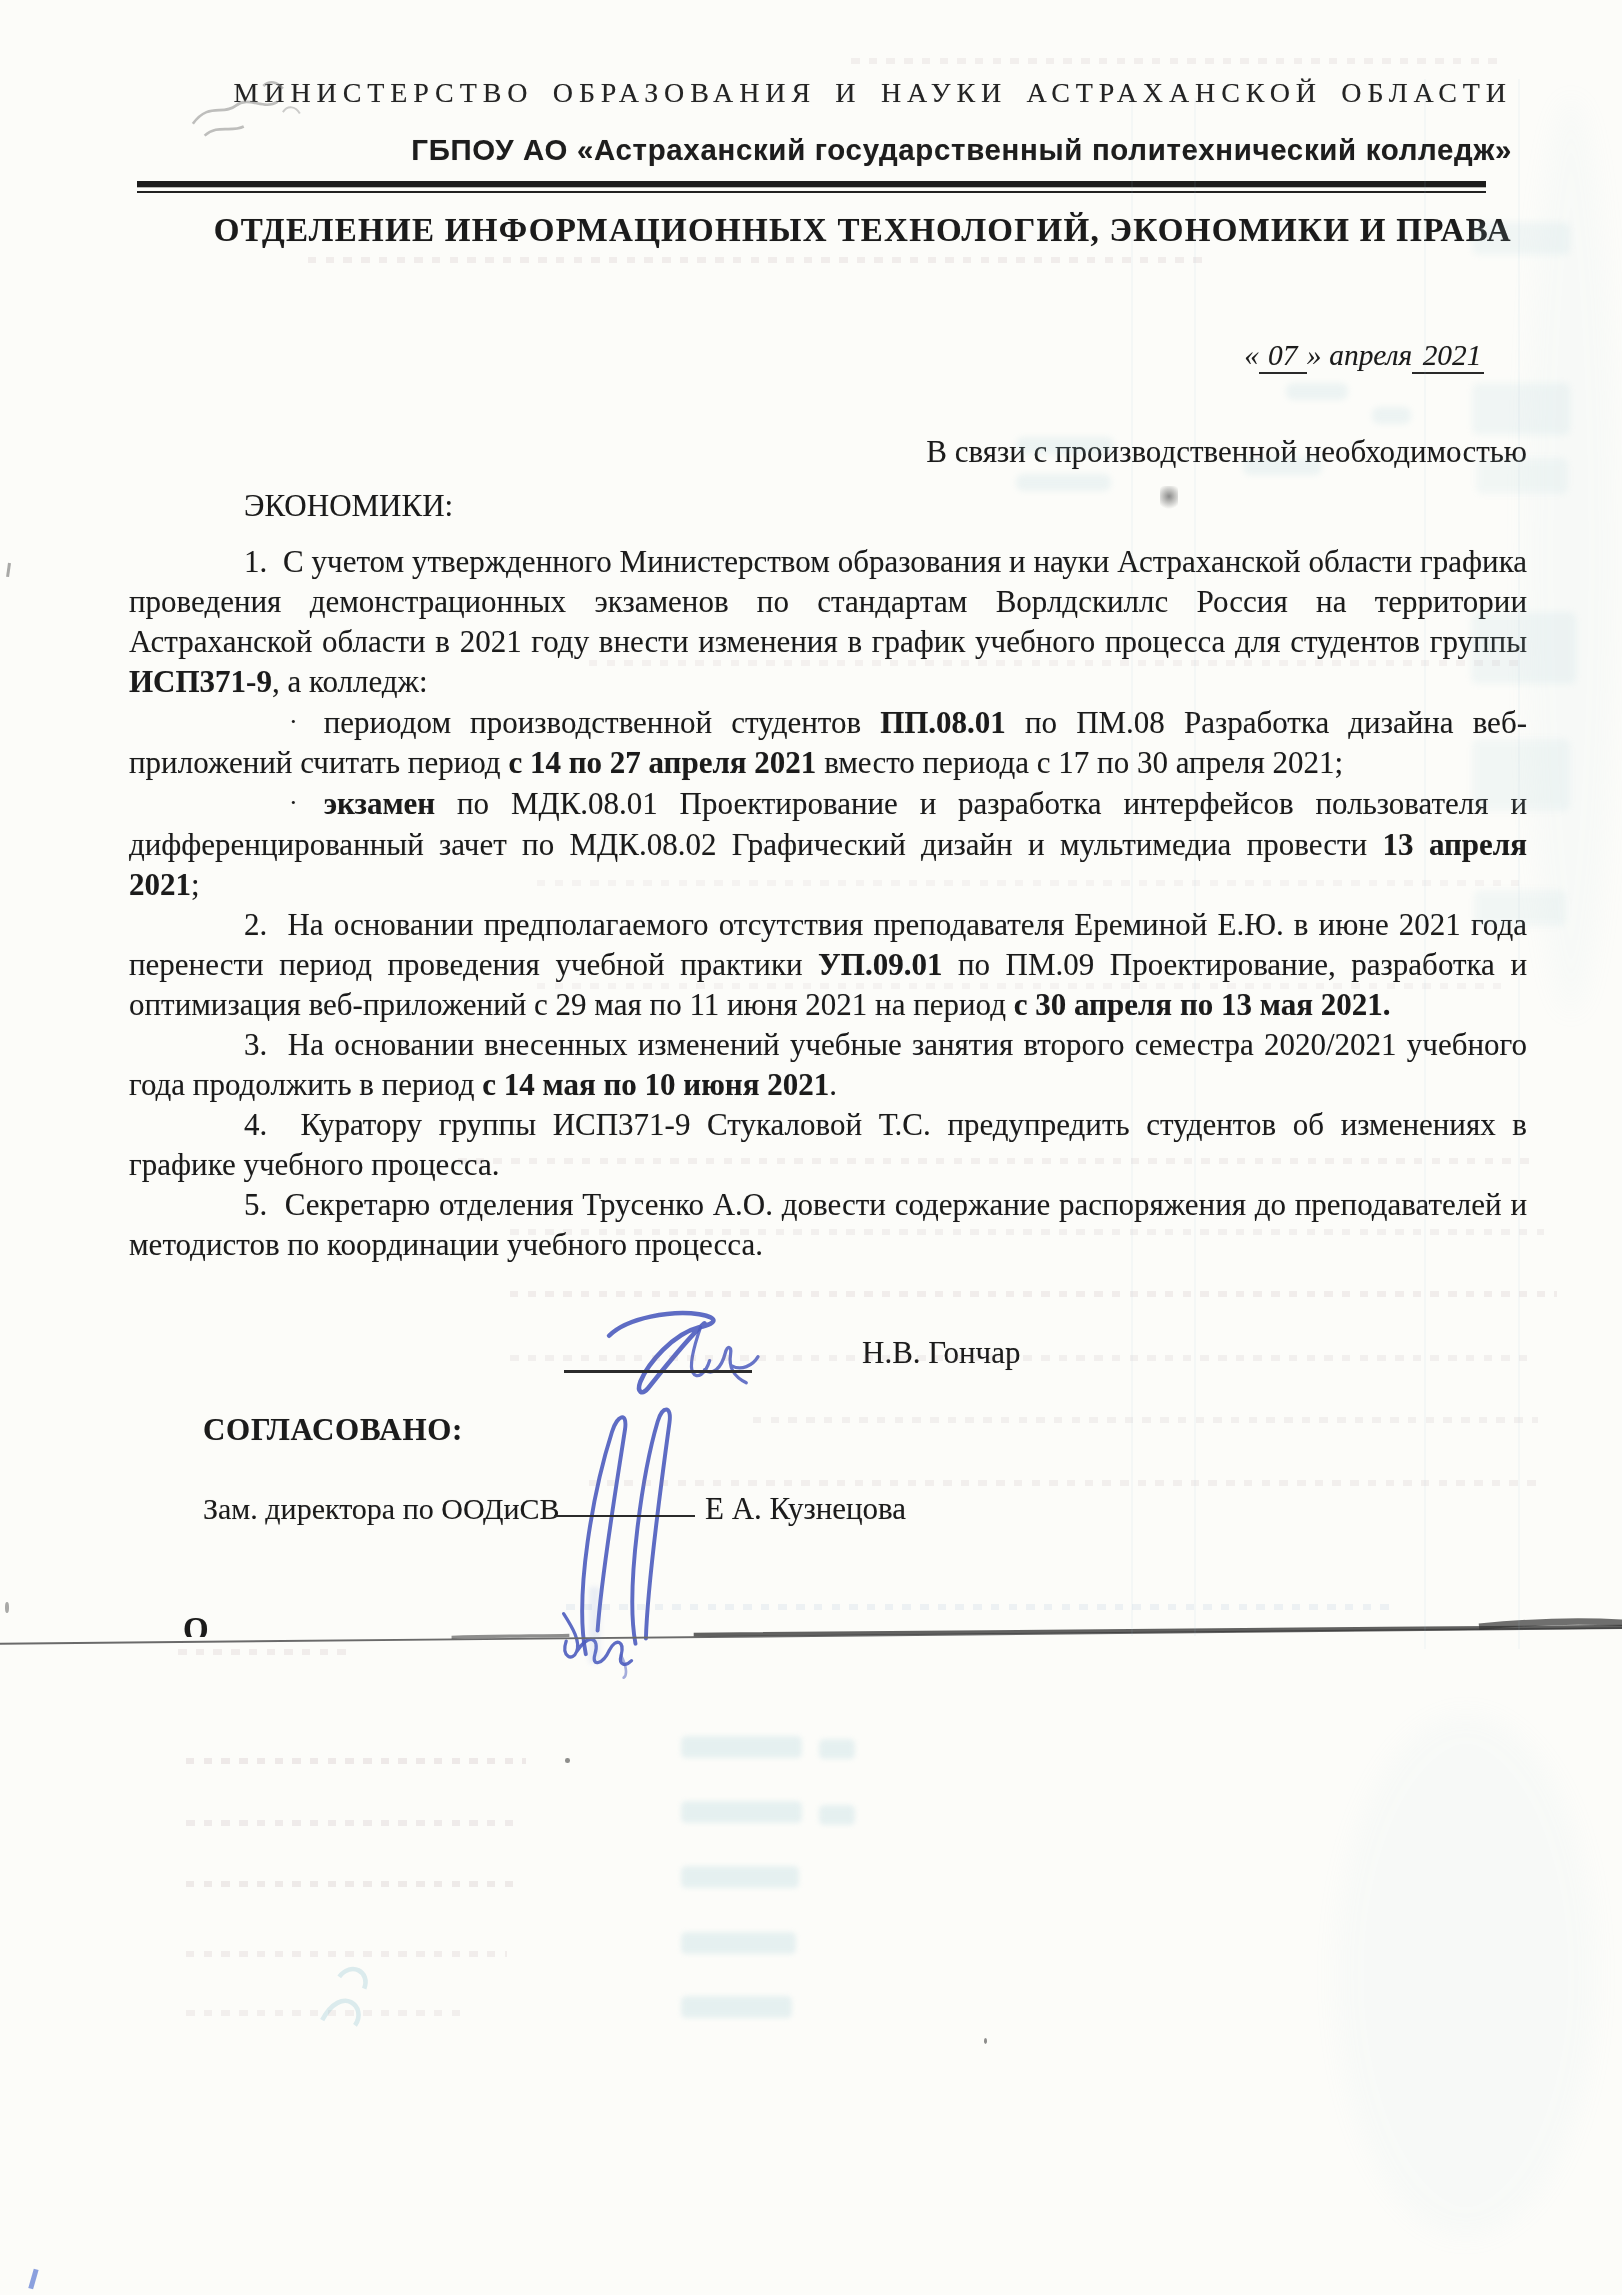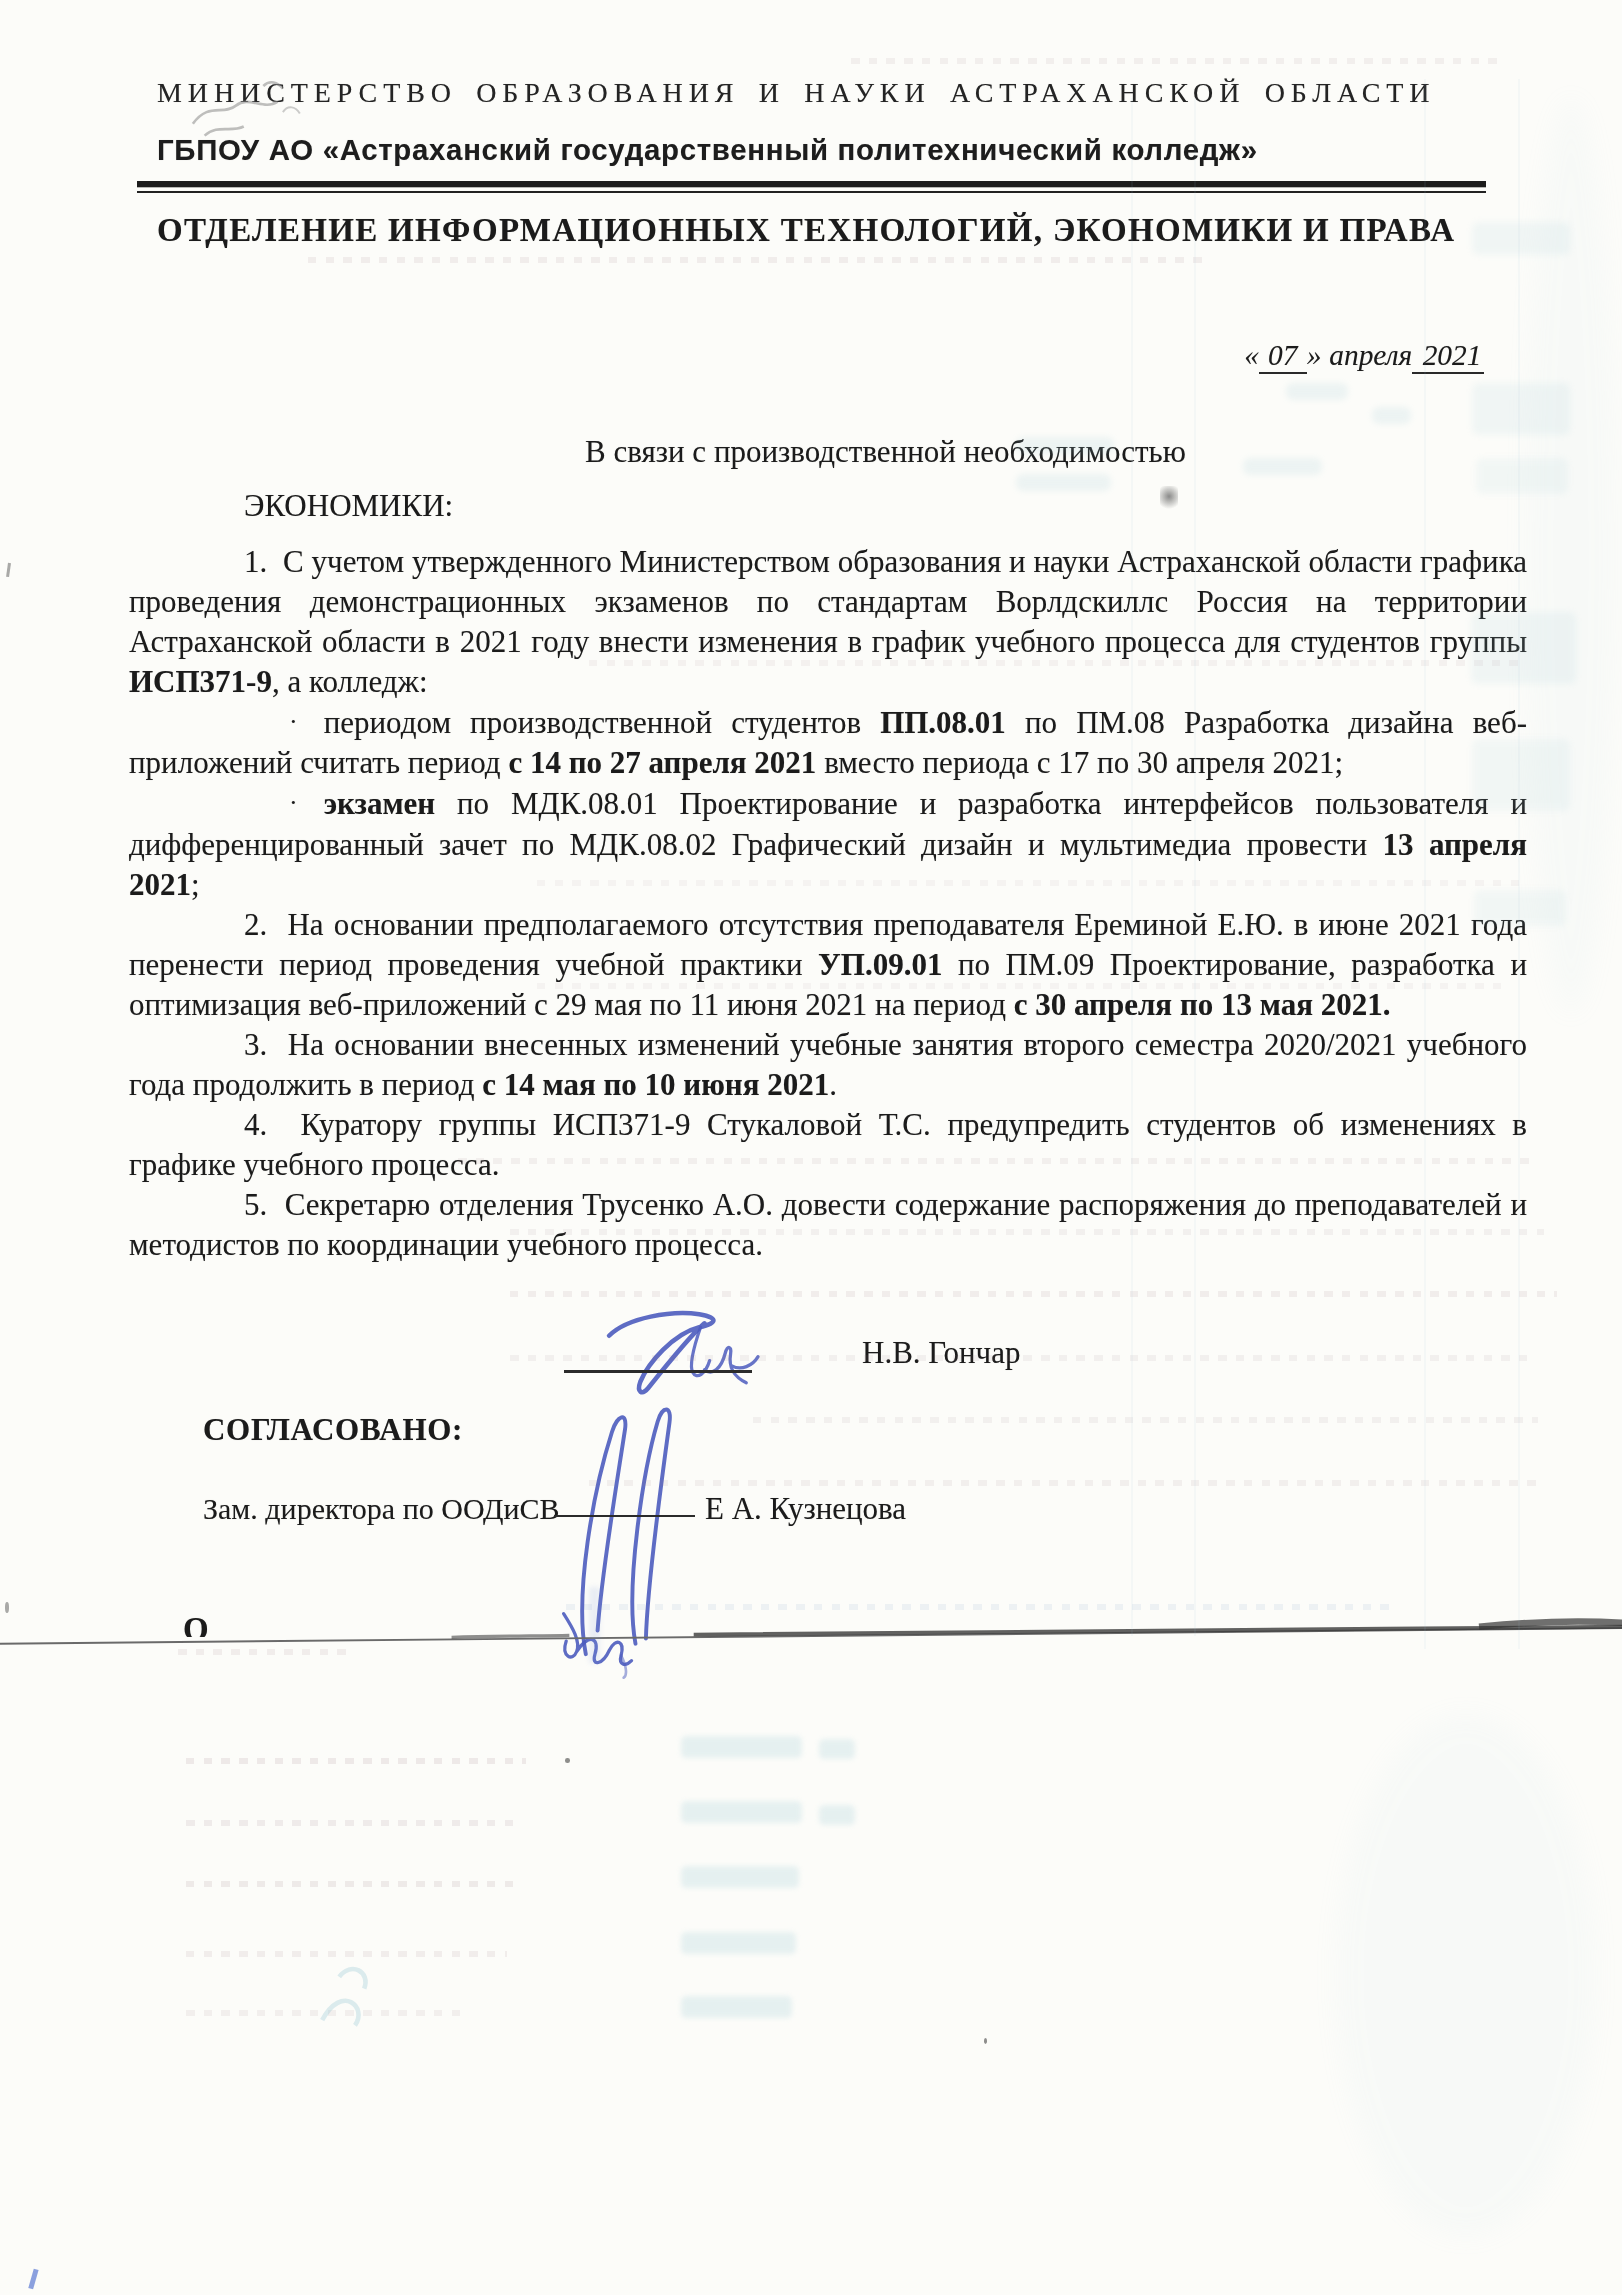--- a/index.html
+++ b/index.html
@@ -7,42 +7,42 @@
     position:relative; width:1623px; height:2295px;
     background:var(--paper,#fcfcf9);
     font-family:"Liberation Serif", serif;
     color:var(--text,#1b1b1b);
     overflow:hidden;
   }
   .page *{box-sizing:border-box;}
   .txt{ text-shadow:0 0 0.7px rgba(40,40,40,.35); }
 
   
-  .hdr-zone{ position:absolute; left:157px; width:1355px; text-align:left; }
+  .hdr-zone{ position:absolute; left:157px; width:1355px; text-align:right; }
   .ministry{ top:77px; font-size:28px; letter-spacing:5.9px; word-spacing:6.5px; color:#242424; }
   .college{ top:133px; font-family:"Liberation Sans", sans-serif; font-weight:bold;
             font-size:29.4px; letter-spacing:0.7px; color:#1d1d1d; }
   .rule{ position:absolute; left:137px; width:1349px; top:181px; }
   .rule .r1{ height:5.9px; background:#1c1c1c; box-shadow:0 0.7px 0 rgba(0,0,0,.4); }
   .rule .r2{ height:2.6px; background:#222; margin-top:3.9px; }
   .department{ top:212px; font-weight:bold; font-size:33px; letter-spacing:1.3px; }
 
   
   .title{ position:absolute; left:157px; width:1355px; top:275px; text-align:center;
           font-weight:bold; font-size:31px; letter-spacing:2px; }
   .dateline{ position:absolute; top:339px; right:139px; font-style:italic; font-size:29.4px; white-space:nowrap; }
   .dateline .und{ display:inline-block; border-bottom:2px solid #2a2a2a; padding:0 9.2px; }
   .dateline .und-y{ display:inline-block; border-bottom:2px solid #2a2a2a; padding:0 2.6px 0 10.5px; }
   .dateline .mo{ padding-left:7.9px; }
 
   
   .bodytext{ position:absolute; left:129px; top:432px; width:1398px;
              font-size:31px; line-height:40px; text-align:justify; }
   .bodytext p{ margin:0; }
-  .intro{ text-indent:115px; text-align:center; }
+  .intro{ text-indent:115px; text-align:right; }
   .directive{ text-indent:115px; margin-top:14.4px !important; }
   .num{ text-indent:115px; }
   .first-para{ margin-top:15.7px !important; }
   .bullet{ text-indent:160px; }
   .bullet .marker{ font-size:26px; margin-right:26px; vertical-align:3.3px; }
   .bodytext b{ font-weight:bold; }
 
   
   .abs{ position:absolute; }
   .sig-underline{ height:2.6px; background:#2b2b2b; }

